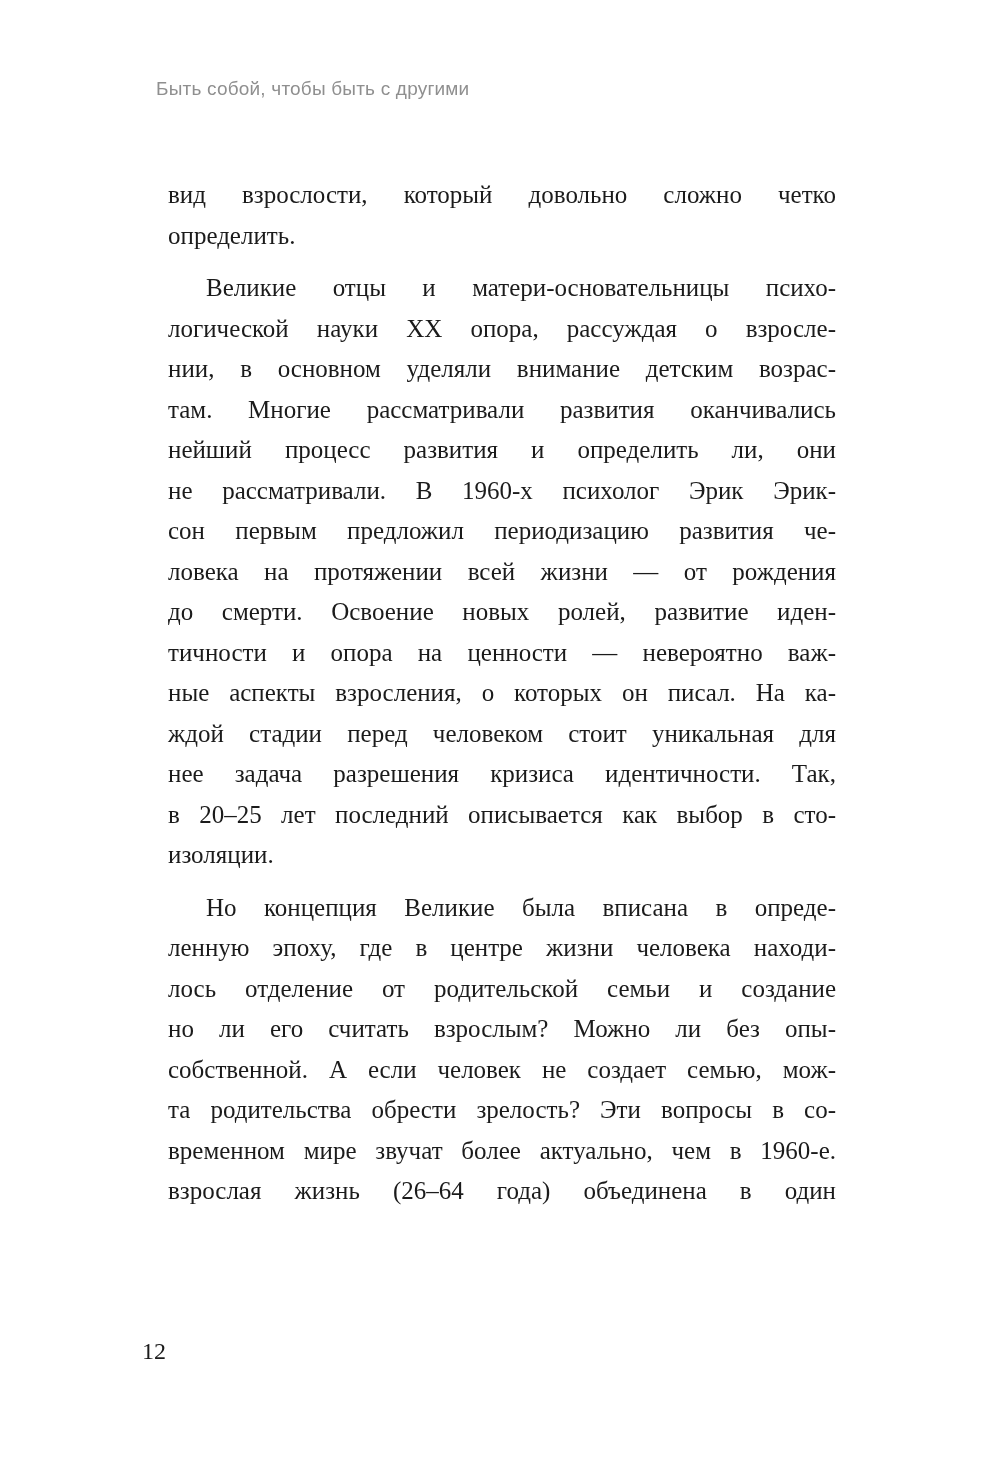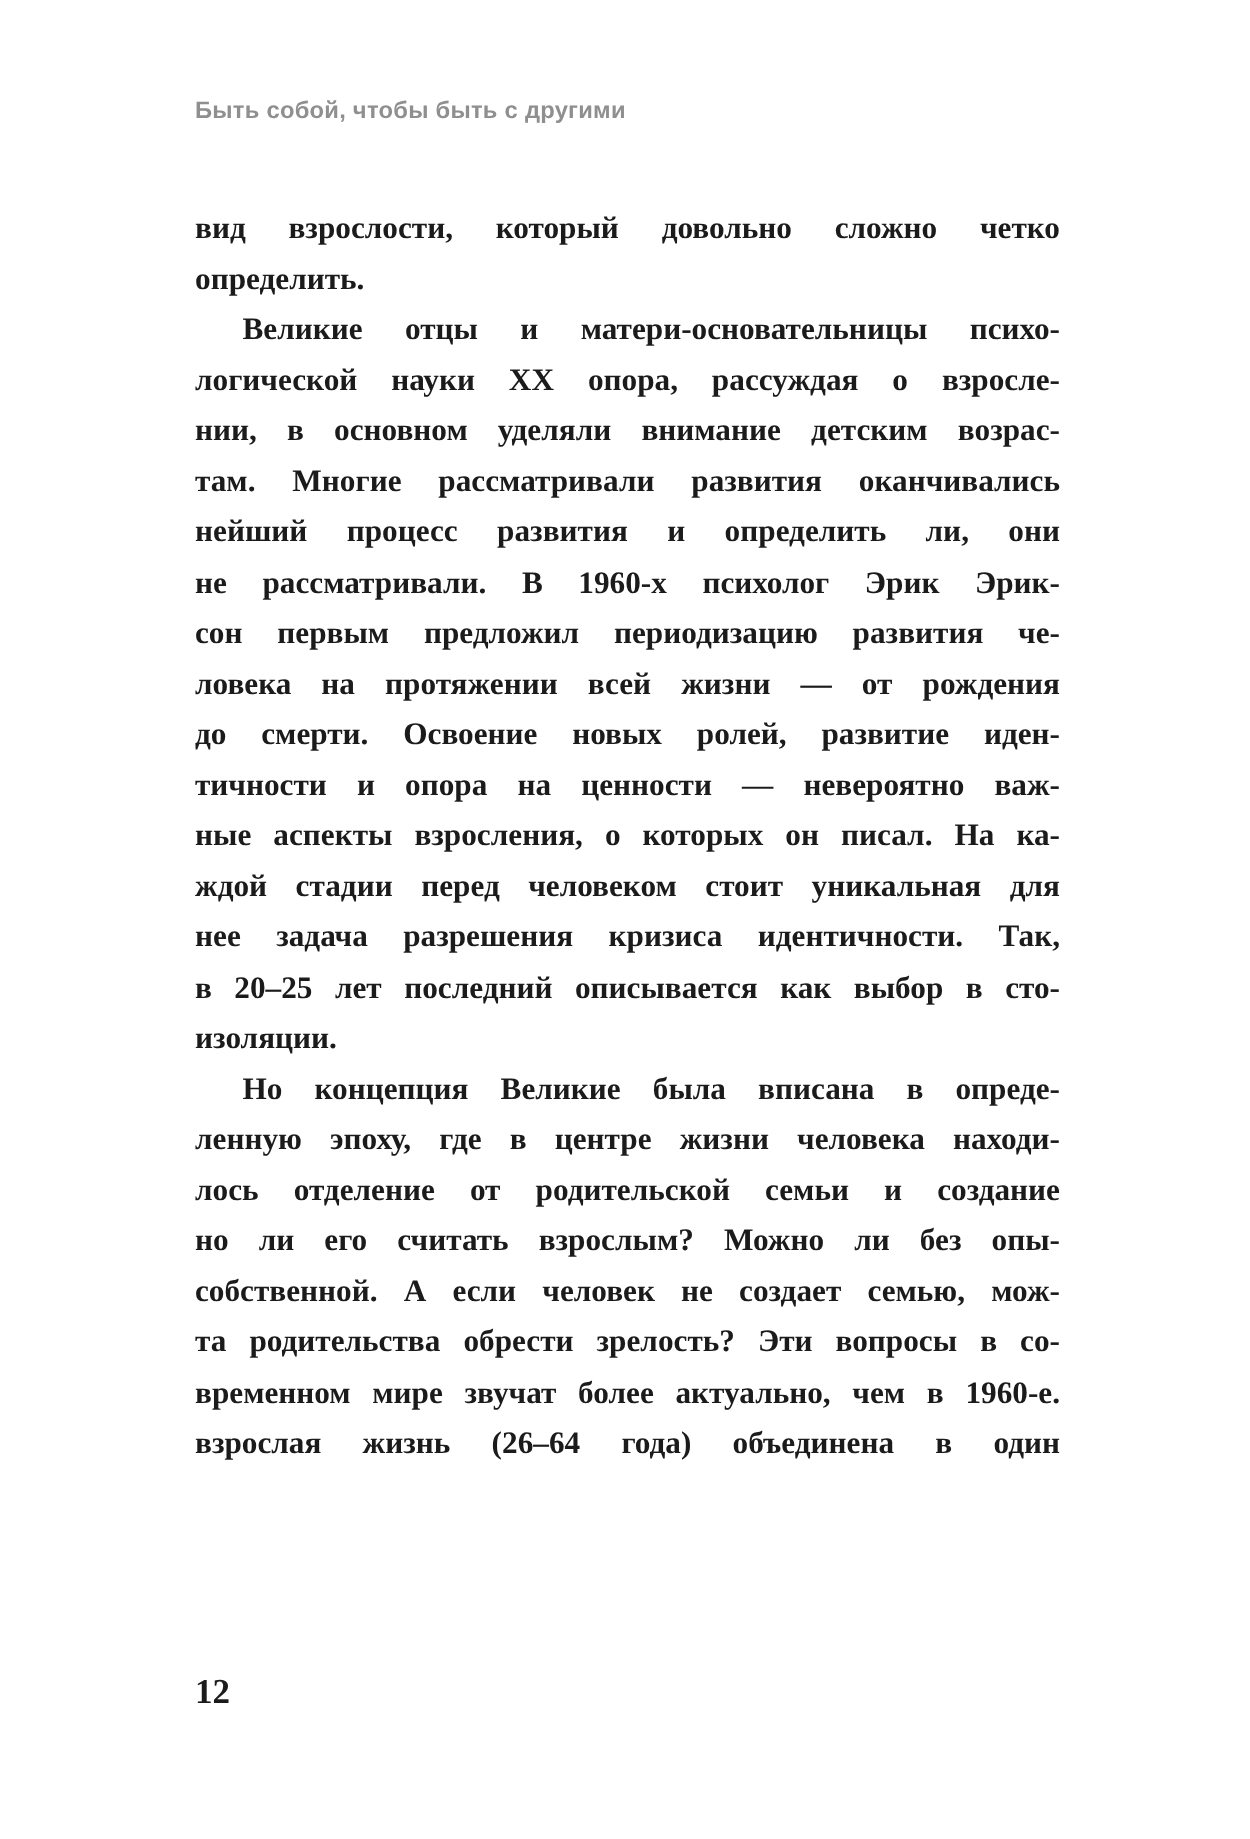--- a/index.html
+++ b/index.html
@@ -7,21 +7,20 @@
     padding: 0;
     background: #ffffff;
   }
   .page {
     position: relative;
     width: 908px;
     height: 1471px;
     background: #ffffff;
     overflow: hidden;
     font-family: "Liberation Serif", serif;
-    font-weight: bold;
   }
   .running-header {
     position: absolute;
     left: 156px;
     top: 78px;
     font-family: "Liberation Sans", sans-serif;
     font-size: 19px;
     line-height: 22px;
     color: #8f8f8f;
     letter-spacing: 0.2px;
@@ -30,40 +29,40 @@
     position: absolute;
     left: 156px;
     top: 163px;
     width: 692px;
     font-family: "Liberation Serif", serif;
     font-size: 25px;
     line-height: 40.5px;
     color: #1b1b1b;
   }
   .para {
-    margin: 0;
+    margin: 12px;
     padding: 0;
   }
   .line {
     text-align: justify;
     text-align-last: justify;
     white-space: normal;
   }
   .line.last {
     text-align-last: left;
   }
   .line.indent {
     text-indent: 38px;
   }
   .pagenum {
     position: absolute;
-    left: 156px;
+    left: 142px;
     top: 1338px;
     font-family: "Liberation Serif", serif;
-    font-size: 28px;
+    font-size: 24px;
     color: #1b1b1b;
   }
 </style>
 </head>
 <body>
 
 <div class="page">
 
   <div class="running-header">Быть собой, чтобы быть с другими</div>
 

